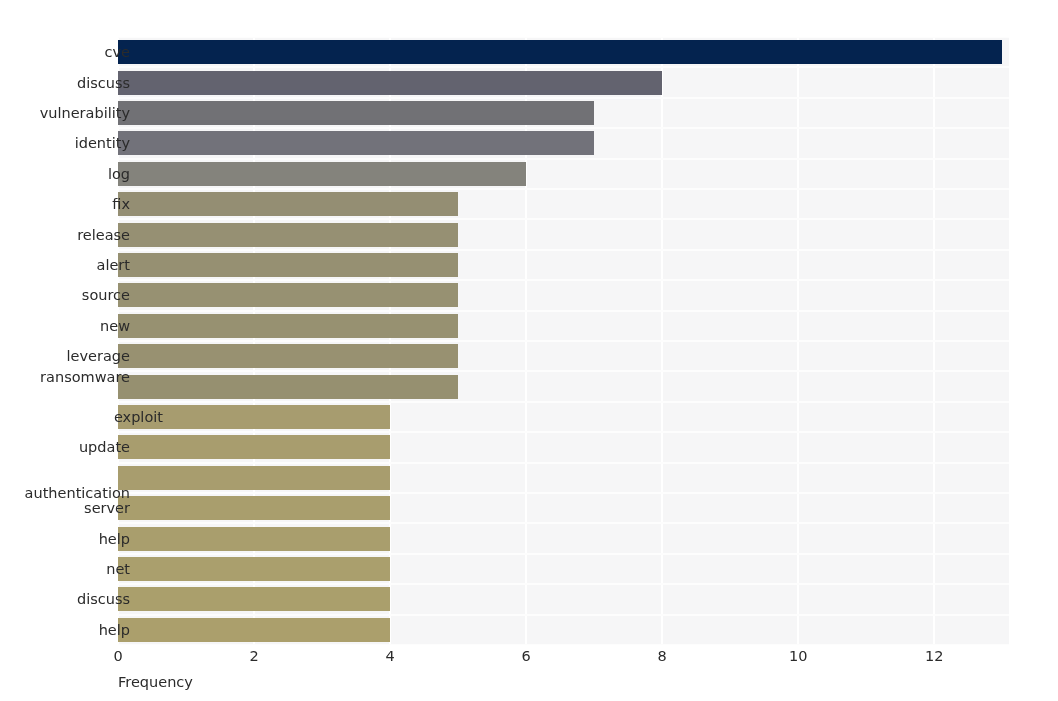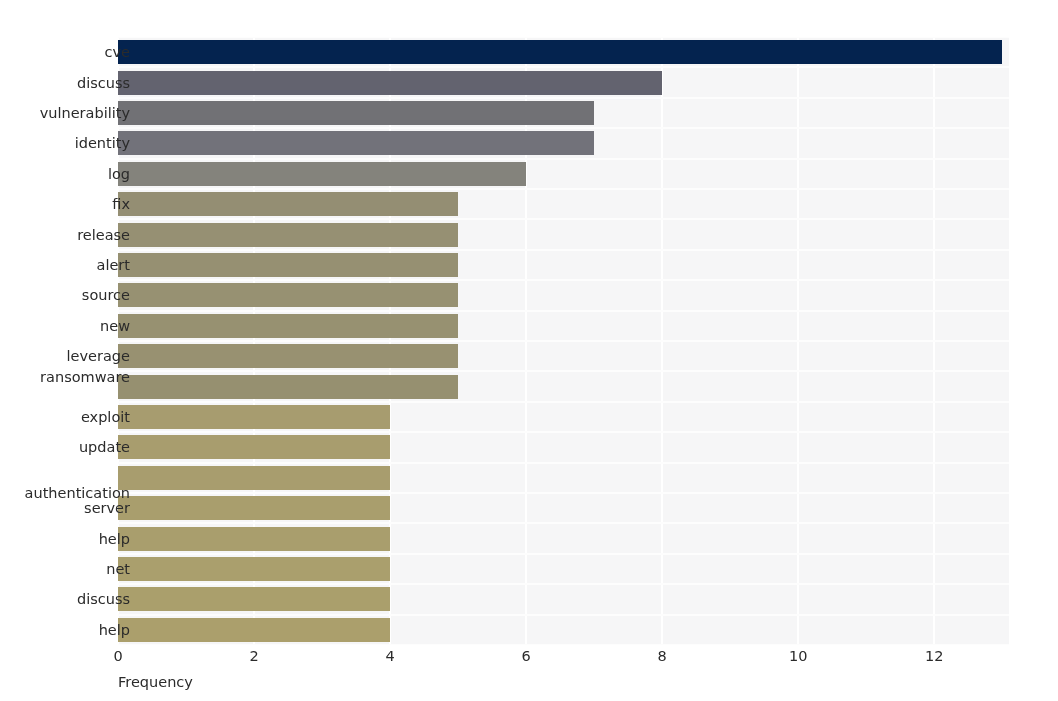--- a/index.html
+++ b/index.html
@@ -176,21 +176,21 @@
       <div class="ylabel" style="top: 64px;">vulnerability</div>
       <div class="ylabel" style="top: 94.4px;">identity</div>
       <div class="ylabel" style="top: 124.8px;">log</div>
       <div class="ylabel" style="top: 155.2px;">fix</div>
       <div class="ylabel" style="top: 185.6px;">release</div>
       <div class="ylabel" style="top: 216px;">alert</div>
       <div class="ylabel" style="top: 246.4px;">source</div>
       <div class="ylabel" style="top: 276.8px;">new</div>
       <div class="ylabel" style="top: 307.2px;">leverage</div>
       <div class="ylabel" style="top: 328px;">ransomware</div>
-      <div class="ylabel" style="top: 368px;">exploit</div>
+      <div class="ylabel" style="top: 368px; margin-left: 33px;">exploit</div>
       <div class="ylabel" style="top: 398.4px;">update</div>
       <div class="ylabel" style="top: 444px;">authentication</div>
       <div class="ylabel" style="top: 459.2px;">server</div>
       <div class="ylabel" style="top: 489.6px;">help</div>
       <div class="ylabel" style="top: 520px;">net</div>
       <div class="ylabel" style="top: 550.4px;">discuss</div>
       <div class="ylabel" style="top: 580.8px;">help</div>
     </div>
   <div id="xticks">
       <div class="xtick" style="left: 118px;">0</div>

